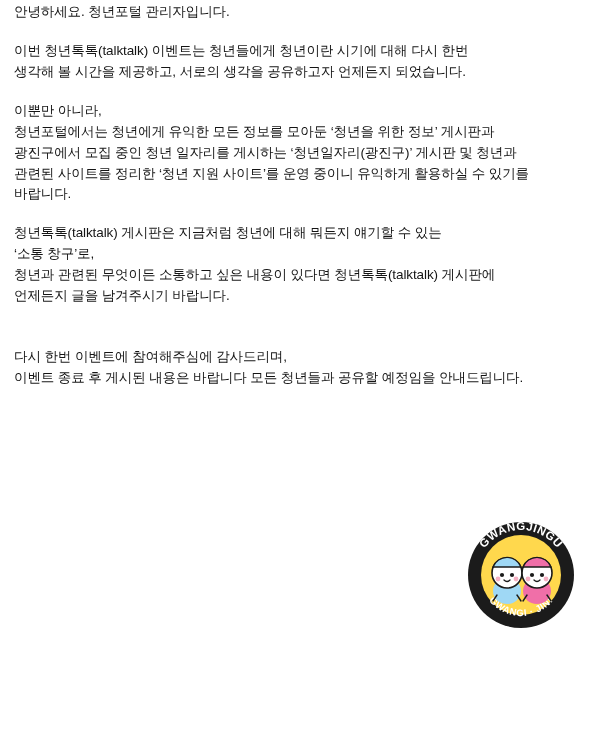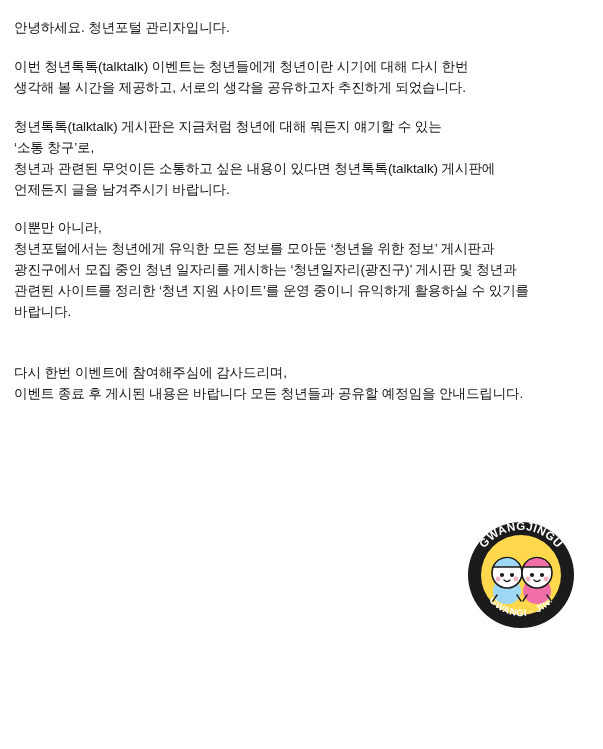--- a/index.html
+++ b/index.html
@@ -13,21 +13,21 @@
     font-family: "Liberation Sans", sans-serif;
     color: #111111;
     position: relative;
     overflow: hidden;
   }
   .page {
     position: relative;
     width: 603px;
     height: 647px;
     box-sizing: border-box;
-    padding: 18px 16px 0 14px;
+    padding: 2px 16px 0 14px;
   }
   .para {
     font-size: 13.5px;
     line-height: 1.55;
     margin: 0 0 18px 0;
     letter-spacing: -0.1px;
     white-space: pre-line;
     color: #141414;
   }
   .spacer-lg {
@@ -43,32 +43,32 @@
 </style>
 </head>
 <body>
 
 <div class="page">
 
   <p class="para">안녕하세요. 청년포털 관리자입니다.</p>
 
 
   <p class="para">이번 청년톡톡(talktalk) 이벤트는 청년들에게 청년이란 시기에 대해 다시 한번
-생각해 볼 시간을 제공하고, 서로의 생각을 공유하고자 추진하게 되었습니다.</p>
-
-  <p class="para">청년톡톡(talktalk) 게시판은 지금처럼 청년에 대해 뭐든지 얘기할 수 있는
-‘소통 창구’로,
-청년과 관련된 무엇이든 소통하고 싶은 내용이 있다면 청년톡톡(talktalk) 게시판에
-언제든지 글을 남겨주시기 바랍니다.</p>
+생각해 볼 시간을 제공하고, 서로의 생각을 공유하고자 언제든지 되었습니다.</p>
 
   <p class="para">이뿐만 아니라,
 청년포털에서는 청년에게 유익한 모든 정보를 모아둔 ‘청년을 위한 정보’ 게시판과
 광진구에서 모집 중인 청년 일자리를 게시하는 ‘청년일자리(광진구)’ 게시판 및 청년과
 관련된 사이트를 정리한 ‘청년 지원 사이트’를 운영 중이니 유익하게 활용하실 수 있기를
 바랍니다.</p>
+
+  <p class="para">청년톡톡(talktalk) 게시판은 지금처럼 청년에 대해 뭐든지 얘기할 수 있는
+‘소통 창구’로,
+청년과 관련된 무엇이든 소통하고 싶은 내용이 있다면 청년톡톡(talktalk) 게시판에
+언제든지 글을 남겨주시기 바랍니다.</p>
 
   <div class="spacer-lg"></div>
 
   <p class="para">다시 한번 이벤트에 참여해주심에 감사드리며,
 이벤트 종료 후 게시된 내용은 바랍니다 모든 청년들과 공유할 예정임을 안내드립니다.</p>
 
 
   <div class="emblem">
     <svg viewBox="0 0 124 118" width="124" height="118" xmlns="http://www.w3.org/2000/svg">
       <defs>

